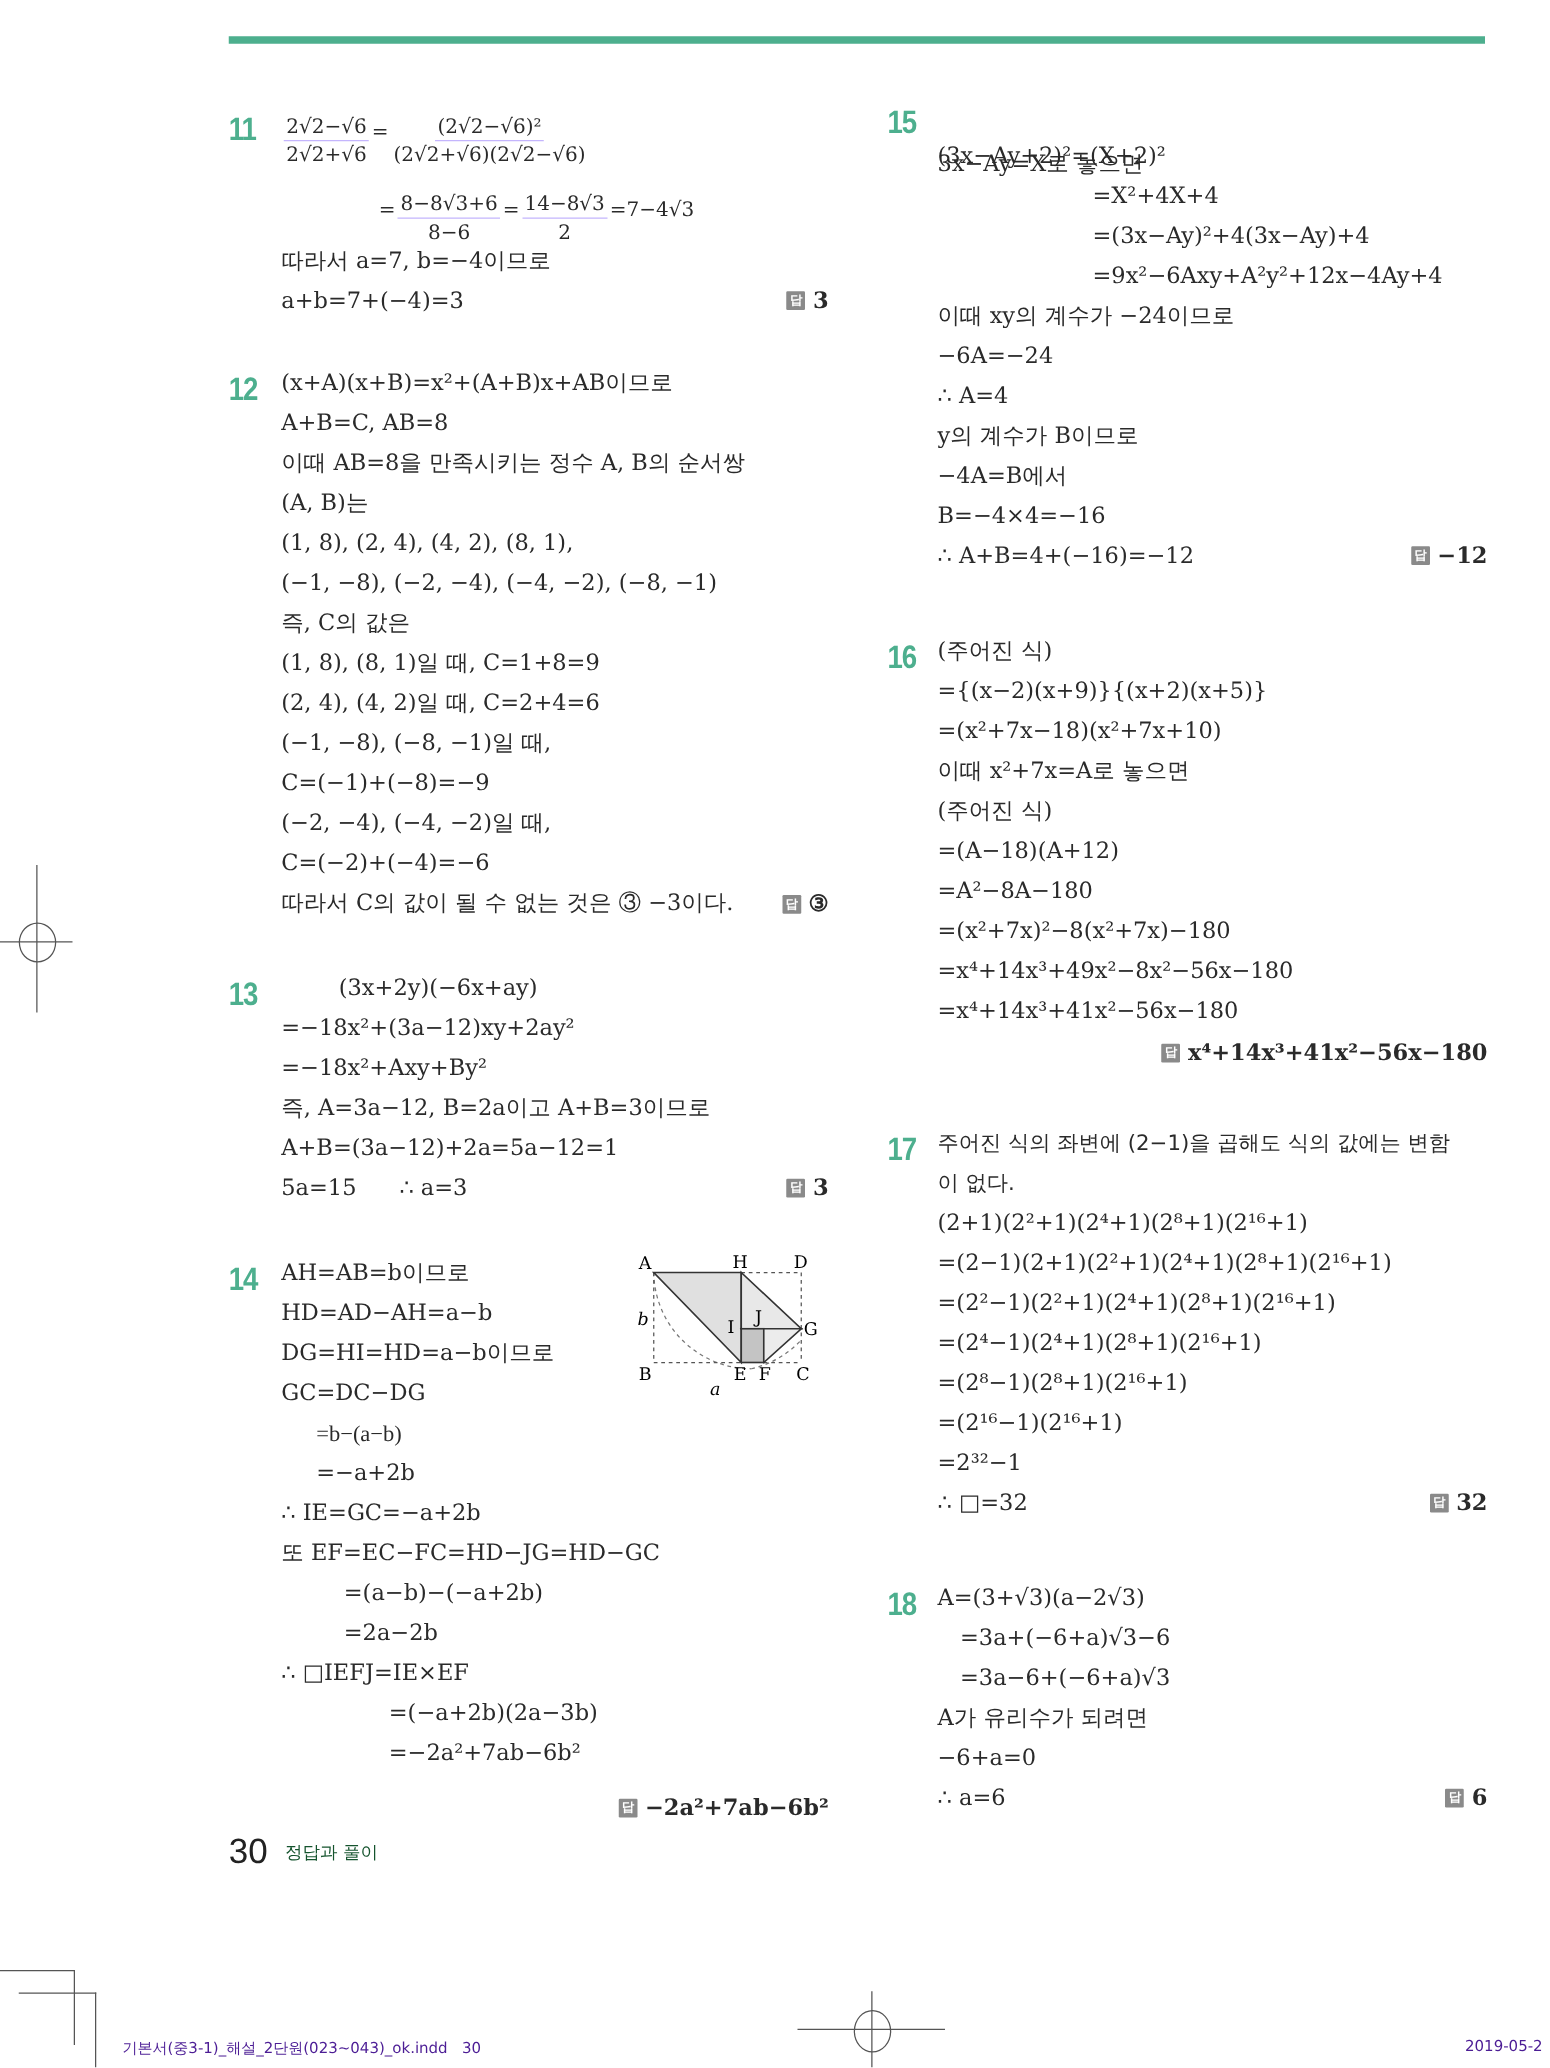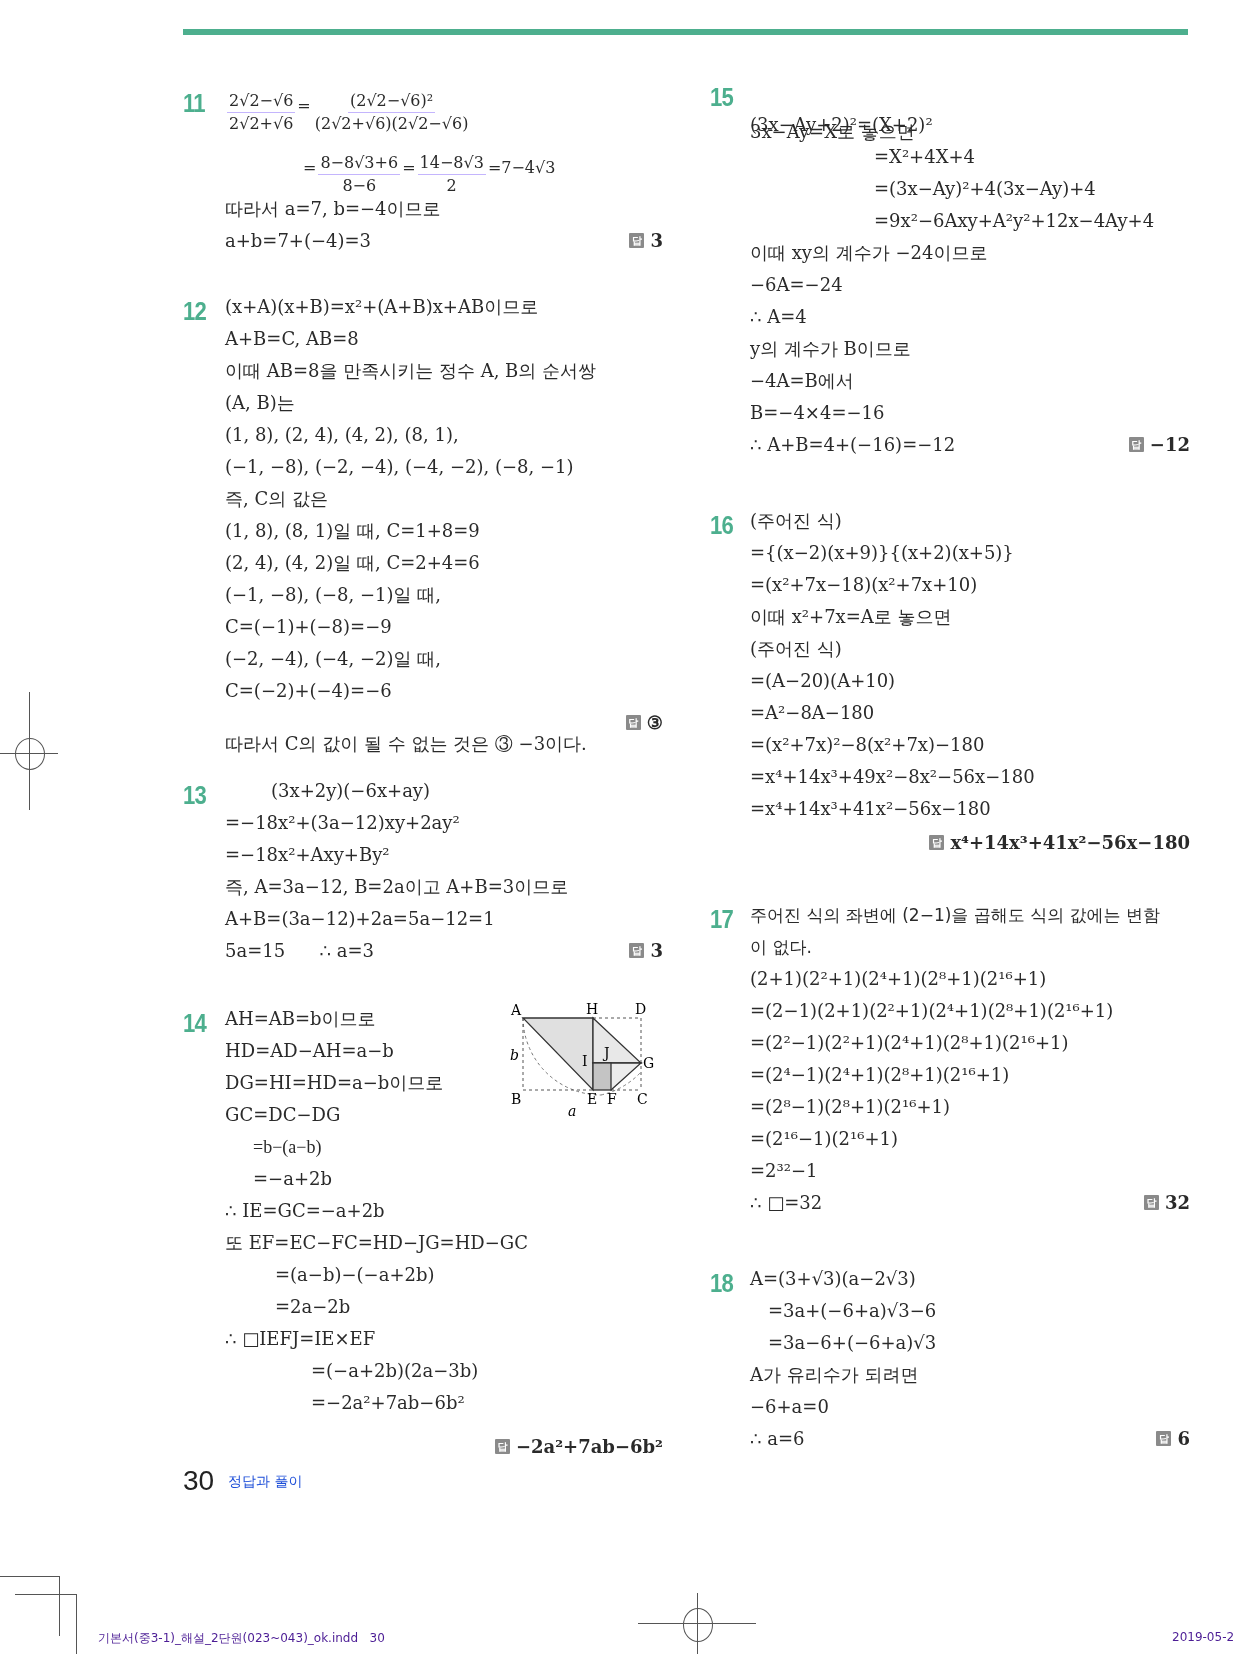--- a/index.html
+++ b/index.html
@@ -29,21 +29,21 @@
   .ans-icon {
     display: inline-block; width: 15px; height: 15px; background: #8a8a8a; color: #fff;
     font-family: "DejaVu Sans", sans-serif; font-size: 10px; line-height: 15px; text-align: center;
     border-radius: 1px;
   }
   .frac { display: inline-flex; flex-direction: column; align-items: center; vertical-align: middle; margin: 0 2px; }
   .frac .num { border-bottom: 1px solid #c4b5fd; padding: 0 2px; line-height: 22px; margin-top: 12px; }
   .frac .den { padding: 0 2px; line-height: 22px; text-align: right; }
   .figure { position: absolute; }
   .footer-page { position: absolute; left: 183px; top: 1465px; font-family: "Liberation Sans", sans-serif; font-size: 28px; color: #222; }
-  .footer-label { position: absolute; left: 228px; top: 1473px; font-family: "DejaVu Sans", sans-serif; font-size: 14px; color: #1d4ed8; }
+  .footer-label { position: absolute; left: 228px; top: 1473px; font-family: "DejaVu Sans", sans-serif; font-size: 14px; color: #14532d; }
   .slug { position: absolute; top: 1630px; font-family: "DejaVu Sans", sans-serif; font-size: 12px; color: #4c1d95; }
   .mark { position: absolute; background: #555; }
 </style>
 </head>
 <body>
 
 <div class="top-rule"></div>
 
 <div class="col col-left">
 
@@ -83,21 +83,21 @@
     <div class="line" style="left:42px; top:96px;">(A, B)는</div>
     <div class="line" style="left:42px; top:128px;">(1, 8), (2, 4), (4, 2), (8, 1),</div>
     <div class="line" style="left:42px; top:160px;">(−1, −8), (−2, −4), (−4, −2), (−8, −1)</div>
     <div class="line" style="left:42px; top:192px;">즉, C의 값은</div>
     <div class="line" style="left:42px; top:224px;">(1, 8), (8, 1)일 때, C=1+8=9</div>
     <div class="line" style="left:42px; top:256px;">(2, 4), (4, 2)일 때, C=2+4=6</div>
     <div class="line" style="left:42px; top:288px;">(−1, −8), (−8, −1)일 때,</div>
     <div class="line" style="left:42px; top:320px;">C=(−1)+(−8)=−9</div>
     <div class="line" style="left:42px; top:352px;">(−2, −4), (−4, −2)일 때,</div>
     <div class="line" style="left:42px; top:384px;">C=(−2)+(−4)=−6</div>
-    <div class="line" style="left:42px; top:416px;margin-top:21px;">따라서 C의 값이 될 수 없는 것은 ③ −3이다.</div>
+    <div class="line" style="left:42px; top:416px;">따라서 C의 값이 될 수 없는 것은 ③ −3이다.</div>
     <div class="ans" style="top:416px;">
         <span class="ans-icon">답</span>
         <span>③</span>
       </div>
   </div>
 
   <div class="problem" style="top:780px;">
     <div class="pnum">13</div>
     <div class="line" style="left:40px; top:0px;margin-left:48px;">(3x+2y)(−6x+ay)</div>
     <div class="line" style="left:42px; top:32px;">=−18x²+(3a−12)xy+2ay²</div>
@@ -181,21 +181,21 @@
       </div>
   </div>
 
   <div class="problem" style="top:510px;">
     <div class="pnum">16</div>
     <div class="line" style="left:40px; top:0px;">(주어진 식)</div>
     <div class="line" style="left:40px; top:32px;">={(x−2)(x+9)}{(x+2)(x+5)}</div>
     <div class="line" style="left:40px; top:64px;">=(x²+7x−18)(x²+7x+10)</div>
     <div class="line" style="left:40px; top:96px;">이때 x²+7x=A로 놓으면</div>
     <div class="line" style="left:40px; top:128px;">(주어진 식)</div>
-    <div class="line" style="left:40px; top:160px;">=(A−20)(A+10)</div>
+    <div class="line" style="left:40px; top:160px;">=(A−18)(A+12)</div>
     <div class="line" style="left:40px; top:192px;">=A²−8A−180</div>
     <div class="line" style="left:40px; top:224px;">=(x²+7x)²−8(x²+7x)−180</div>
     <div class="line" style="left:40px; top:256px;">=x⁴+14x³+49x²−8x²−56x−180</div>
     <div class="line" style="left:40px; top:288px;">=x⁴+14x³+41x²−56x−180</div>
     <div class="ans" style="top:322px;">
         <span class="ans-icon">답</span>
         <span>x⁴+14x³+41x²−56x−180</span>
       </div>
   </div>
 

